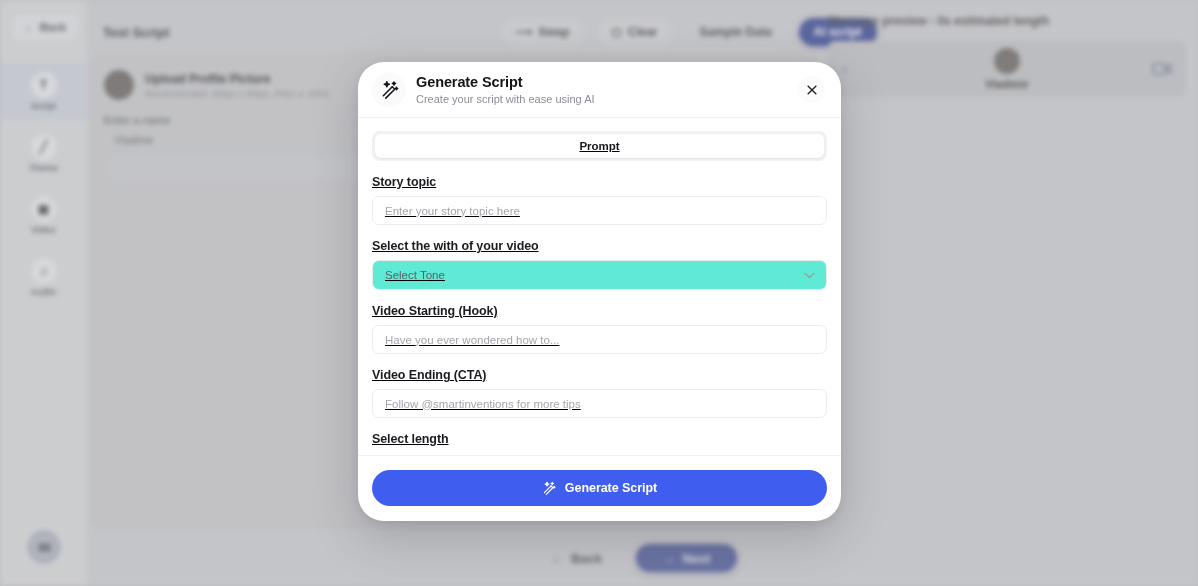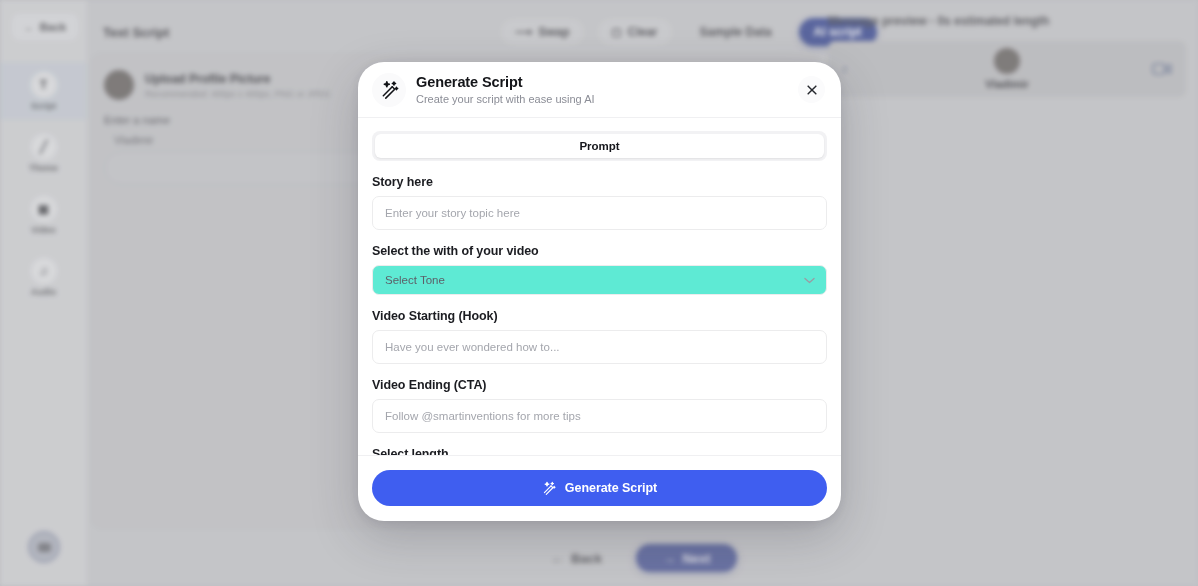--- a/index.html
+++ b/index.html
@@ -215,20 +215,21 @@
     width: 27px; height: 27px; border-radius: 50%;
     background: #fbfbfc;
     display: flex; align-items: center; justify-content: center;
     color: #2b2d33; flex: none; cursor: pointer;
   }
 
   .modal-body {
     flex: 1;
     padding: 13px 14px 0 14px;
     overflow: hidden;
+    text-decoration: underline;
   }
 
   .tabs {
     display: flex;
     background: #f2f2f4;
     border-radius: 8px;
     padding: 3px;
     height: 30px;
   }
   .tab {
@@ -246,21 +247,21 @@
   .lbl {
     font-size: 12.5px; font-weight: 700; color: #1b1c21;
     margin: 14px 0 7px 0;
     letter-spacing: -0.1px;
   }
   .tinput {
     height: 29px;
     border: 1px solid #ececed;
     border-radius: 7px;
     display: flex; align-items: center;
-    padding: 16px 12px;
+    padding: 4px 12px;
     font-size: 11.5px; color: #a4a6ad;
     background: #fff;
   }
   .tselect {
     height: 30px;
     border: 1px solid #ececed;
     border-radius: 7px;
     display: flex; align-items: center; justify-content: space-between;
     padding: 0 11px 0 12px;
     font-size: 11.5px; color: #5d5f68;
@@ -408,21 +409,21 @@
       </svg>
     </div>
   </div>
 
   <div class="modal-body">
 
     <div class="tabs">
       <div class="tab active">Prompt</div>
     </div>
 
-    <div class="lbl">Story here</div>
+    <div class="lbl">Story topic</div>
     <div class="tinput">Enter your story topic here</div>
 
     <div class="lbl">Select the with of your video</div>
     <div class="tselect">
       <span>Select Tone</span>
       <span class="chev">
         <svg width="11" height="7" viewBox="0 0 12 7" fill="none" stroke="#9a9ca3" stroke-width="1.4" stroke-linecap="round" stroke-linejoin="round">
           <path d="M1 1.3 L6 5.7 L11 1.3"></path>
         </svg>
       </span>

